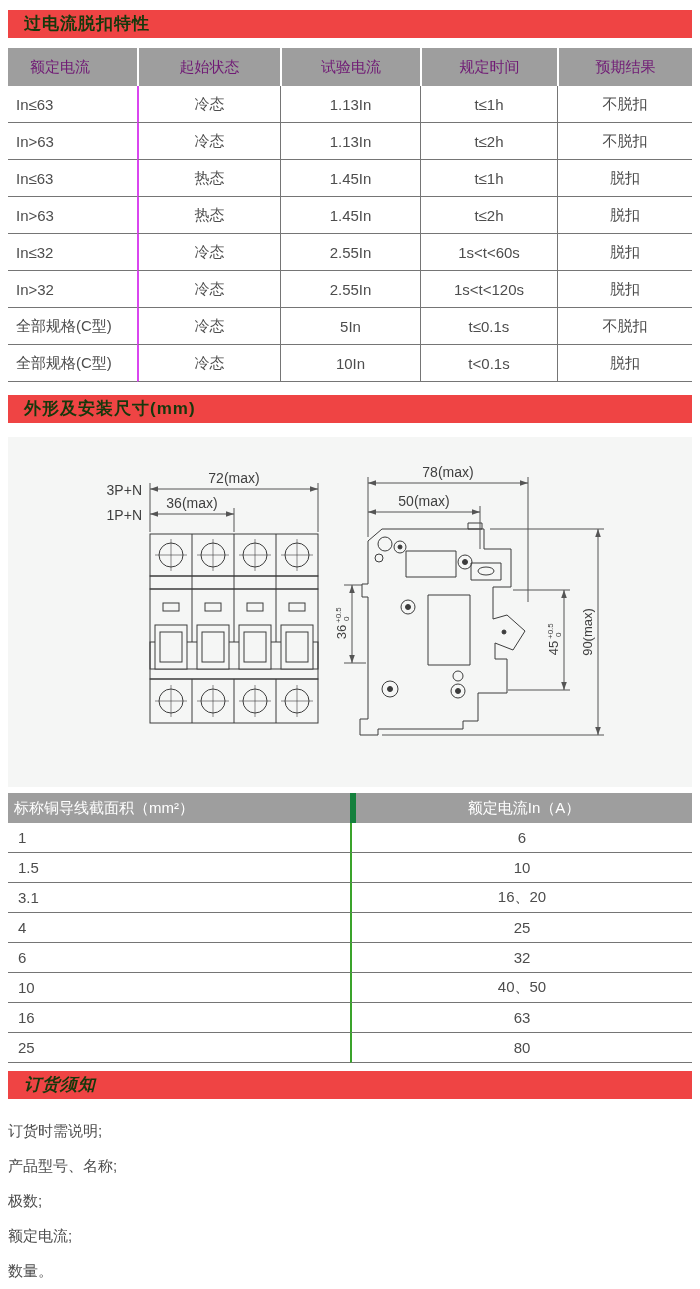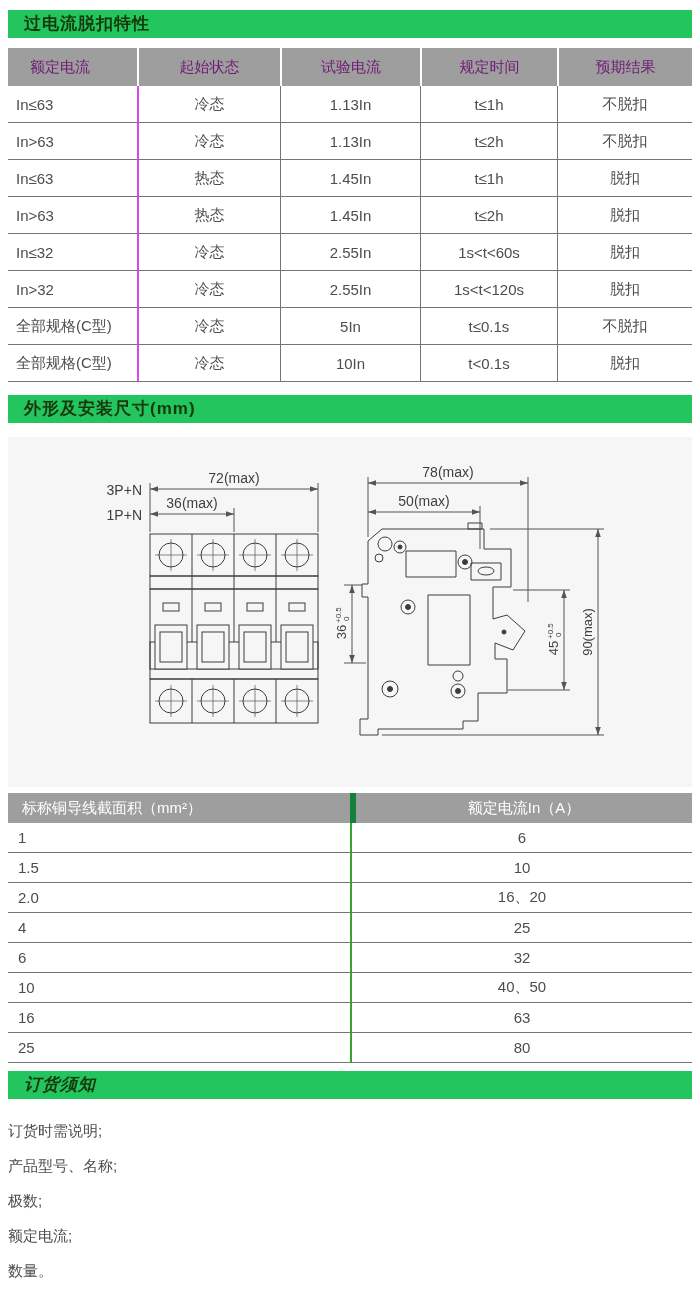--- a/index.html
+++ b/index.html
@@ -1,17 +1,17 @@
 <!DOCTYPE html>
 <html><head>
 <meta charset="utf-8">
 <style>
   html,body{margin:0;padding:0;width:700px;height:1289px;overflow:hidden;background:#ffffff;
     font-family:"Liberation Sans","DejaVu Sans",sans-serif;}
-  .bar{margin:0 8px;width:668px;height:28px;line-height:28px;background:#22c55e;
+  .bar{margin:0 8px;width:668px;height:28px;line-height:28px;background:#ef4444;
     color:#16380c;font-size:17px;font-weight:bold;padding-left:16px;letter-spacing:1px;}
   .bar1{margin-top:10px;}
   .bar2{margin-top:13px;}
   .bar3{margin-top:8px;font-style:italic;}
   
   .t1{margin:10px 8px 0 8px;width:684px;font-size:15px;color:#4d4d4d;}
   .t1 .hd,.t1 .rw{display:grid;grid-template-columns:129px 143px 140px 137px 135px;}
   .t1 .hd{background:#9e9e9e;color:#701a75;height:38px;}
   .t1 .hd>div{display:flex;align-items:center;justify-content:center;border-left:2px solid #ffffff;}
   .t1 .hd>div:first-child{border-left:none;justify-content:flex-start;padding-left:22px;}
@@ -20,21 +20,21 @@
     border-bottom:1px solid #757575;border-left:1px solid #757575;}
   .t1 .rw>div:first-child{border-left:none;justify-content:flex-start;padding-left:8px;}
   .t1 .rw>div:nth-child(2){border-left:2px solid #d946ef;}
   
   .panel{margin:14px 8px 0 8px;width:684px;height:350px;background:#f5f6f5;}
   
   .t2{margin:6px 8px 0 8px;width:684px;font-size:15px;color:#4d4d4d;}
   .t2 .hd,.t2 .rw{display:grid;grid-template-columns:342px 342px;}
   .t2 .hd{background:#9e9e9e;color:#ffffff;height:30px;}
   .t2 .hd>div{display:flex;align-items:center;justify-content:center;border-left:6px solid #15803d;}
-  .t2 .hd>div:first-child{border-left:none;justify-content:flex-start;padding-left:14px;}
+  .t2 .hd>div:first-child{border-left:none;justify-content:flex-start;padding-left:6px;}
   .t2 .rw{height:30px;}
   .t2 .rw>div{display:flex;align-items:center;justify-content:center;border-bottom:1px solid #757575;}
   .t2 .rw>div:first-child{justify-content:flex-start;padding-left:10px;}
   .t2 .rw>div:nth-child(2){border-left:2px solid #3aa32b;}
   
   .notes{margin:14px 8px 0 8px;font-size:15px;color:#4d4d4d;}
   .notes div{height:35px;line-height:35px;}
   svg text{fill:#3f3f3f;}
 </style>
 </head>
@@ -274,21 +274,21 @@
   </div>
   <div class="rw">
     <div>1</div>
     <div>6</div>
   </div>
   <div class="rw">
     <div>1.5</div>
     <div>10</div>
   </div>
   <div class="rw">
-    <div>2.0</div>
+    <div>3.1</div>
     <div>16、20</div>
   </div>
   <div class="rw">
     <div>4</div>
     <div>25</div>
   </div>
   <div class="rw">
     <div>6</div>
     <div>32</div>
   </div>

